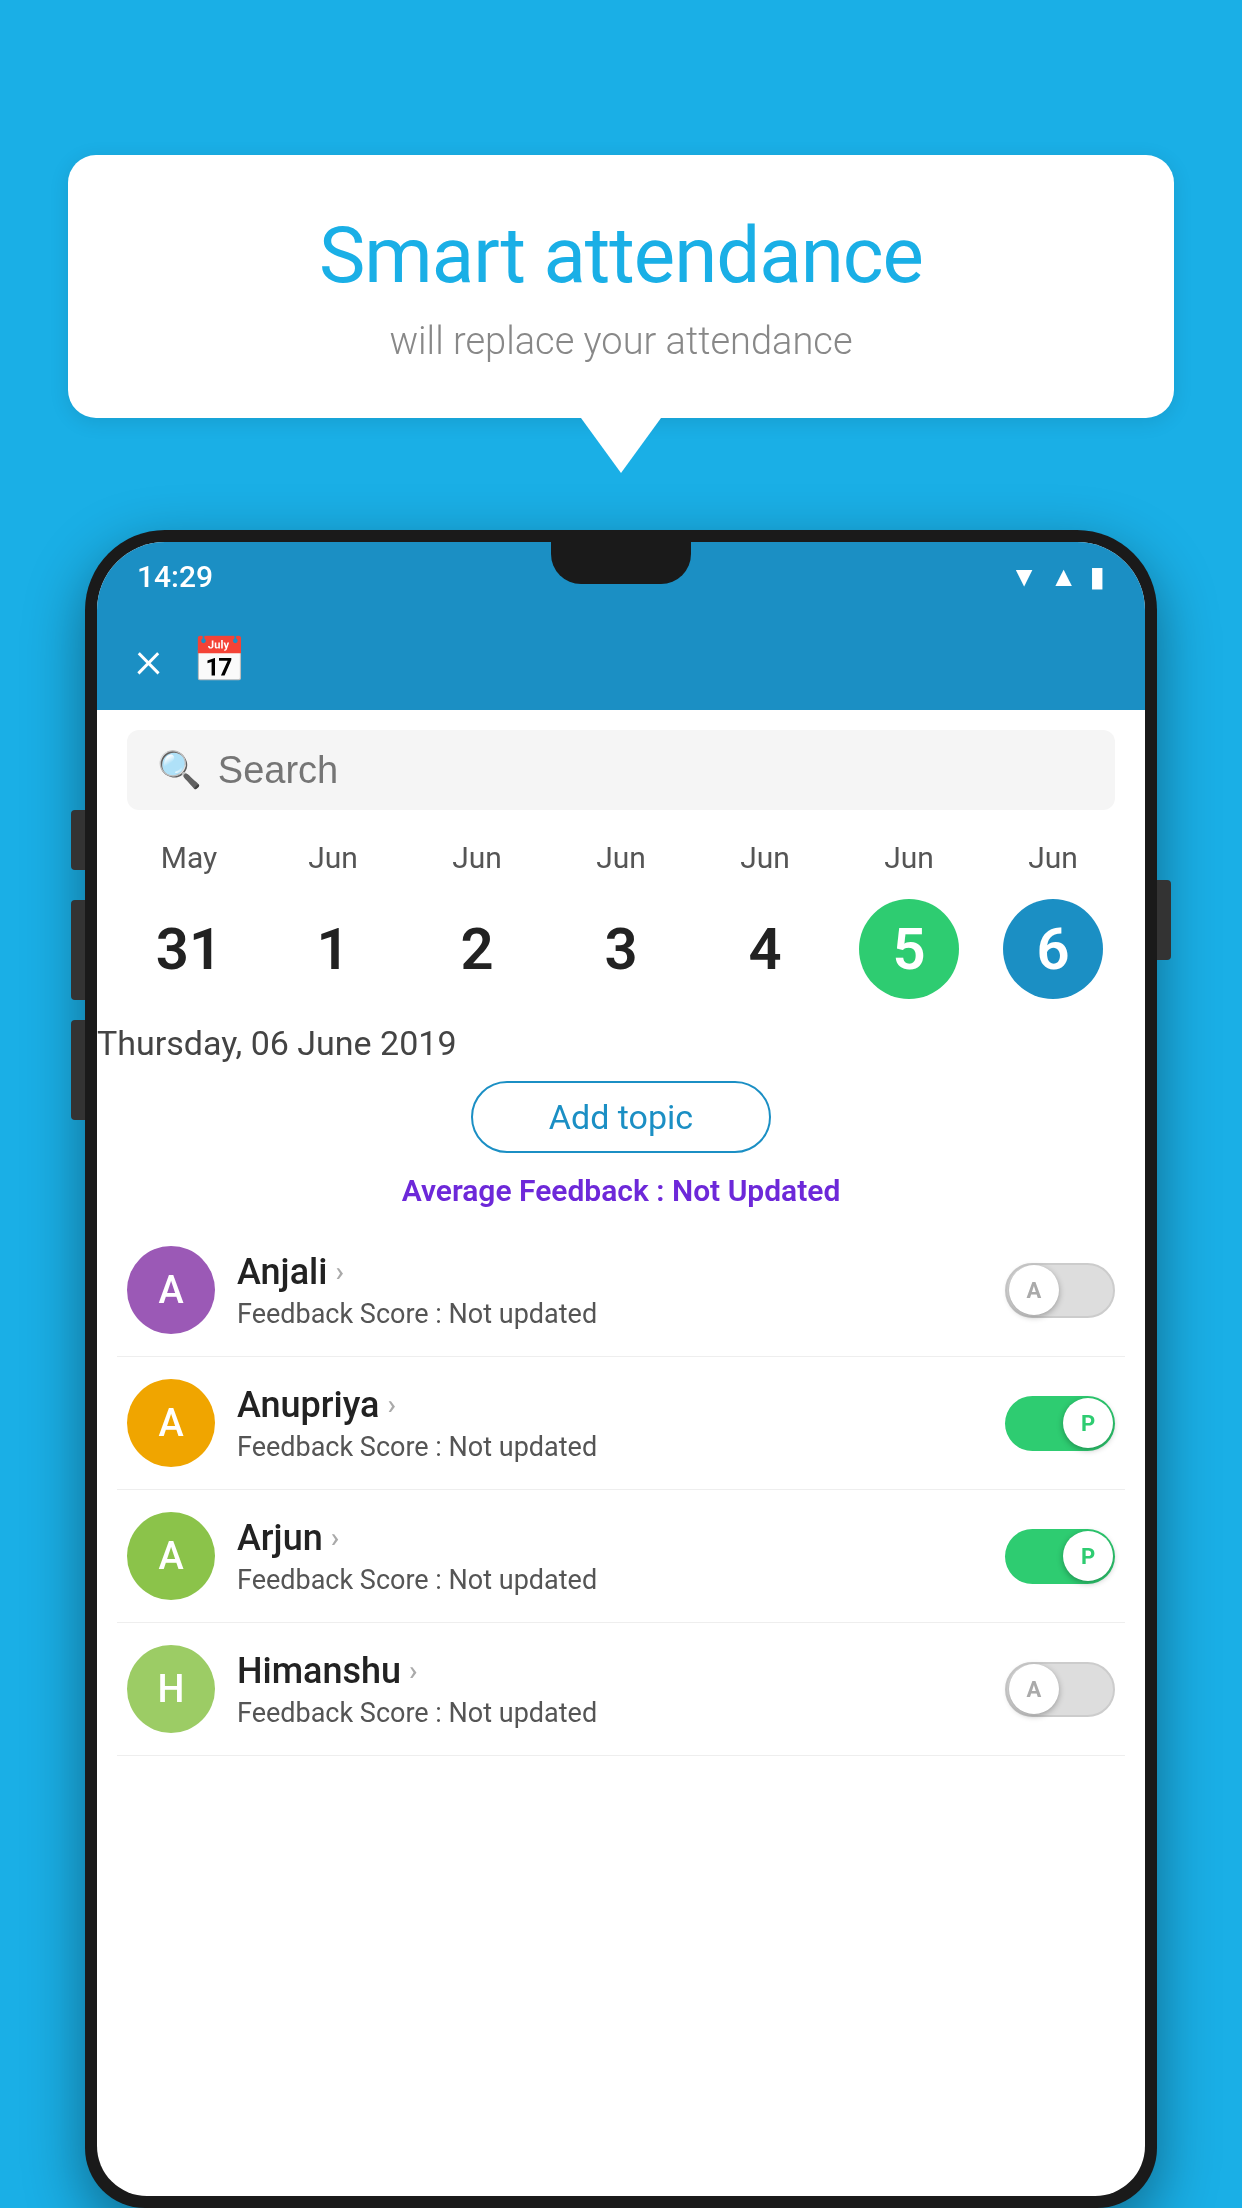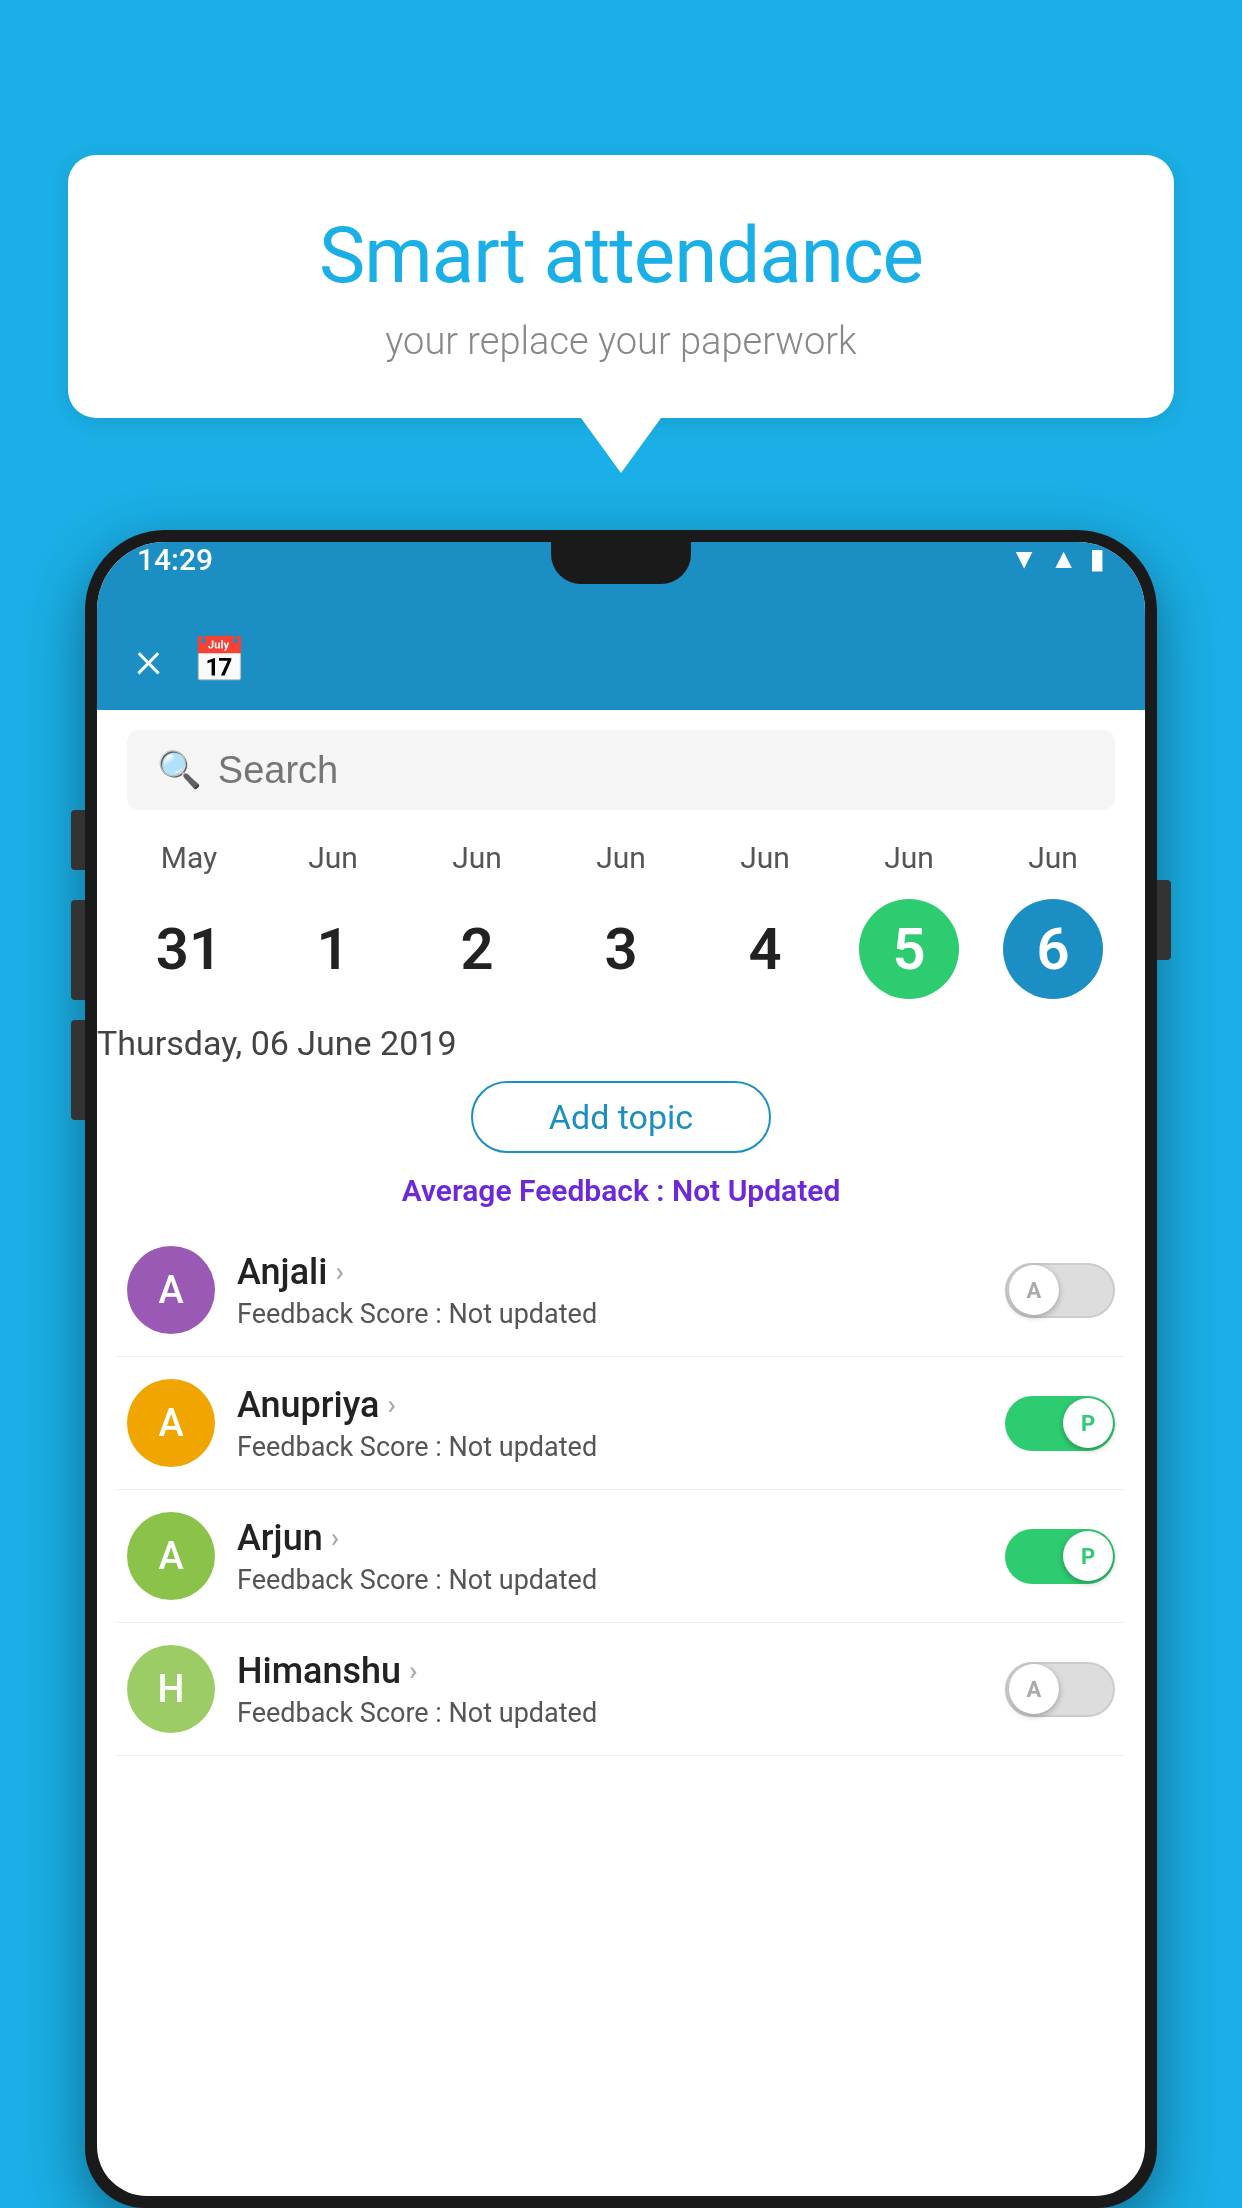--- a/index.html
+++ b/index.html
@@ -78,21 +78,21 @@
       background: #1a1a1a;
       border-radius: 0 0 30px 30px;
       z-index: 10;
     }
 
     
     .status-bar {
       background: #1B8FC4;
       height: 68px;
       display: flex;
-      align-items: flex-start;
+      align-items: center;
       justify-content: space-between;
       padding: 0 40px;
       position: relative;
       z-index: 5;
     }
     .status-time {
       color: white;
       font-size: 30px;
       font-weight: 500;
     }
@@ -362,21 +362,21 @@
       background: #333;
       border-radius: 4px 0 0 4px;
     }
   </style>
 </head>
 <body>
 
 <div class="speech-bubble-container">
   <div class="speech-bubble">
     <div class="bubble-title">Smart attendance</div>
-    <div class="bubble-subtitle">your replace your paperwork</div>
+    <div class="bubble-subtitle">will replace your attendance</div>
   </div>
   <div class="speech-bubble-tail"></div>
 </div>
 
 <div class="phone-frame">
   <div class="side-btn-right"></div>
   <div class="side-btn-left-1"></div>
   <div class="side-btn-left-2"></div>
   <div class="side-btn-left-3"></div>
 

